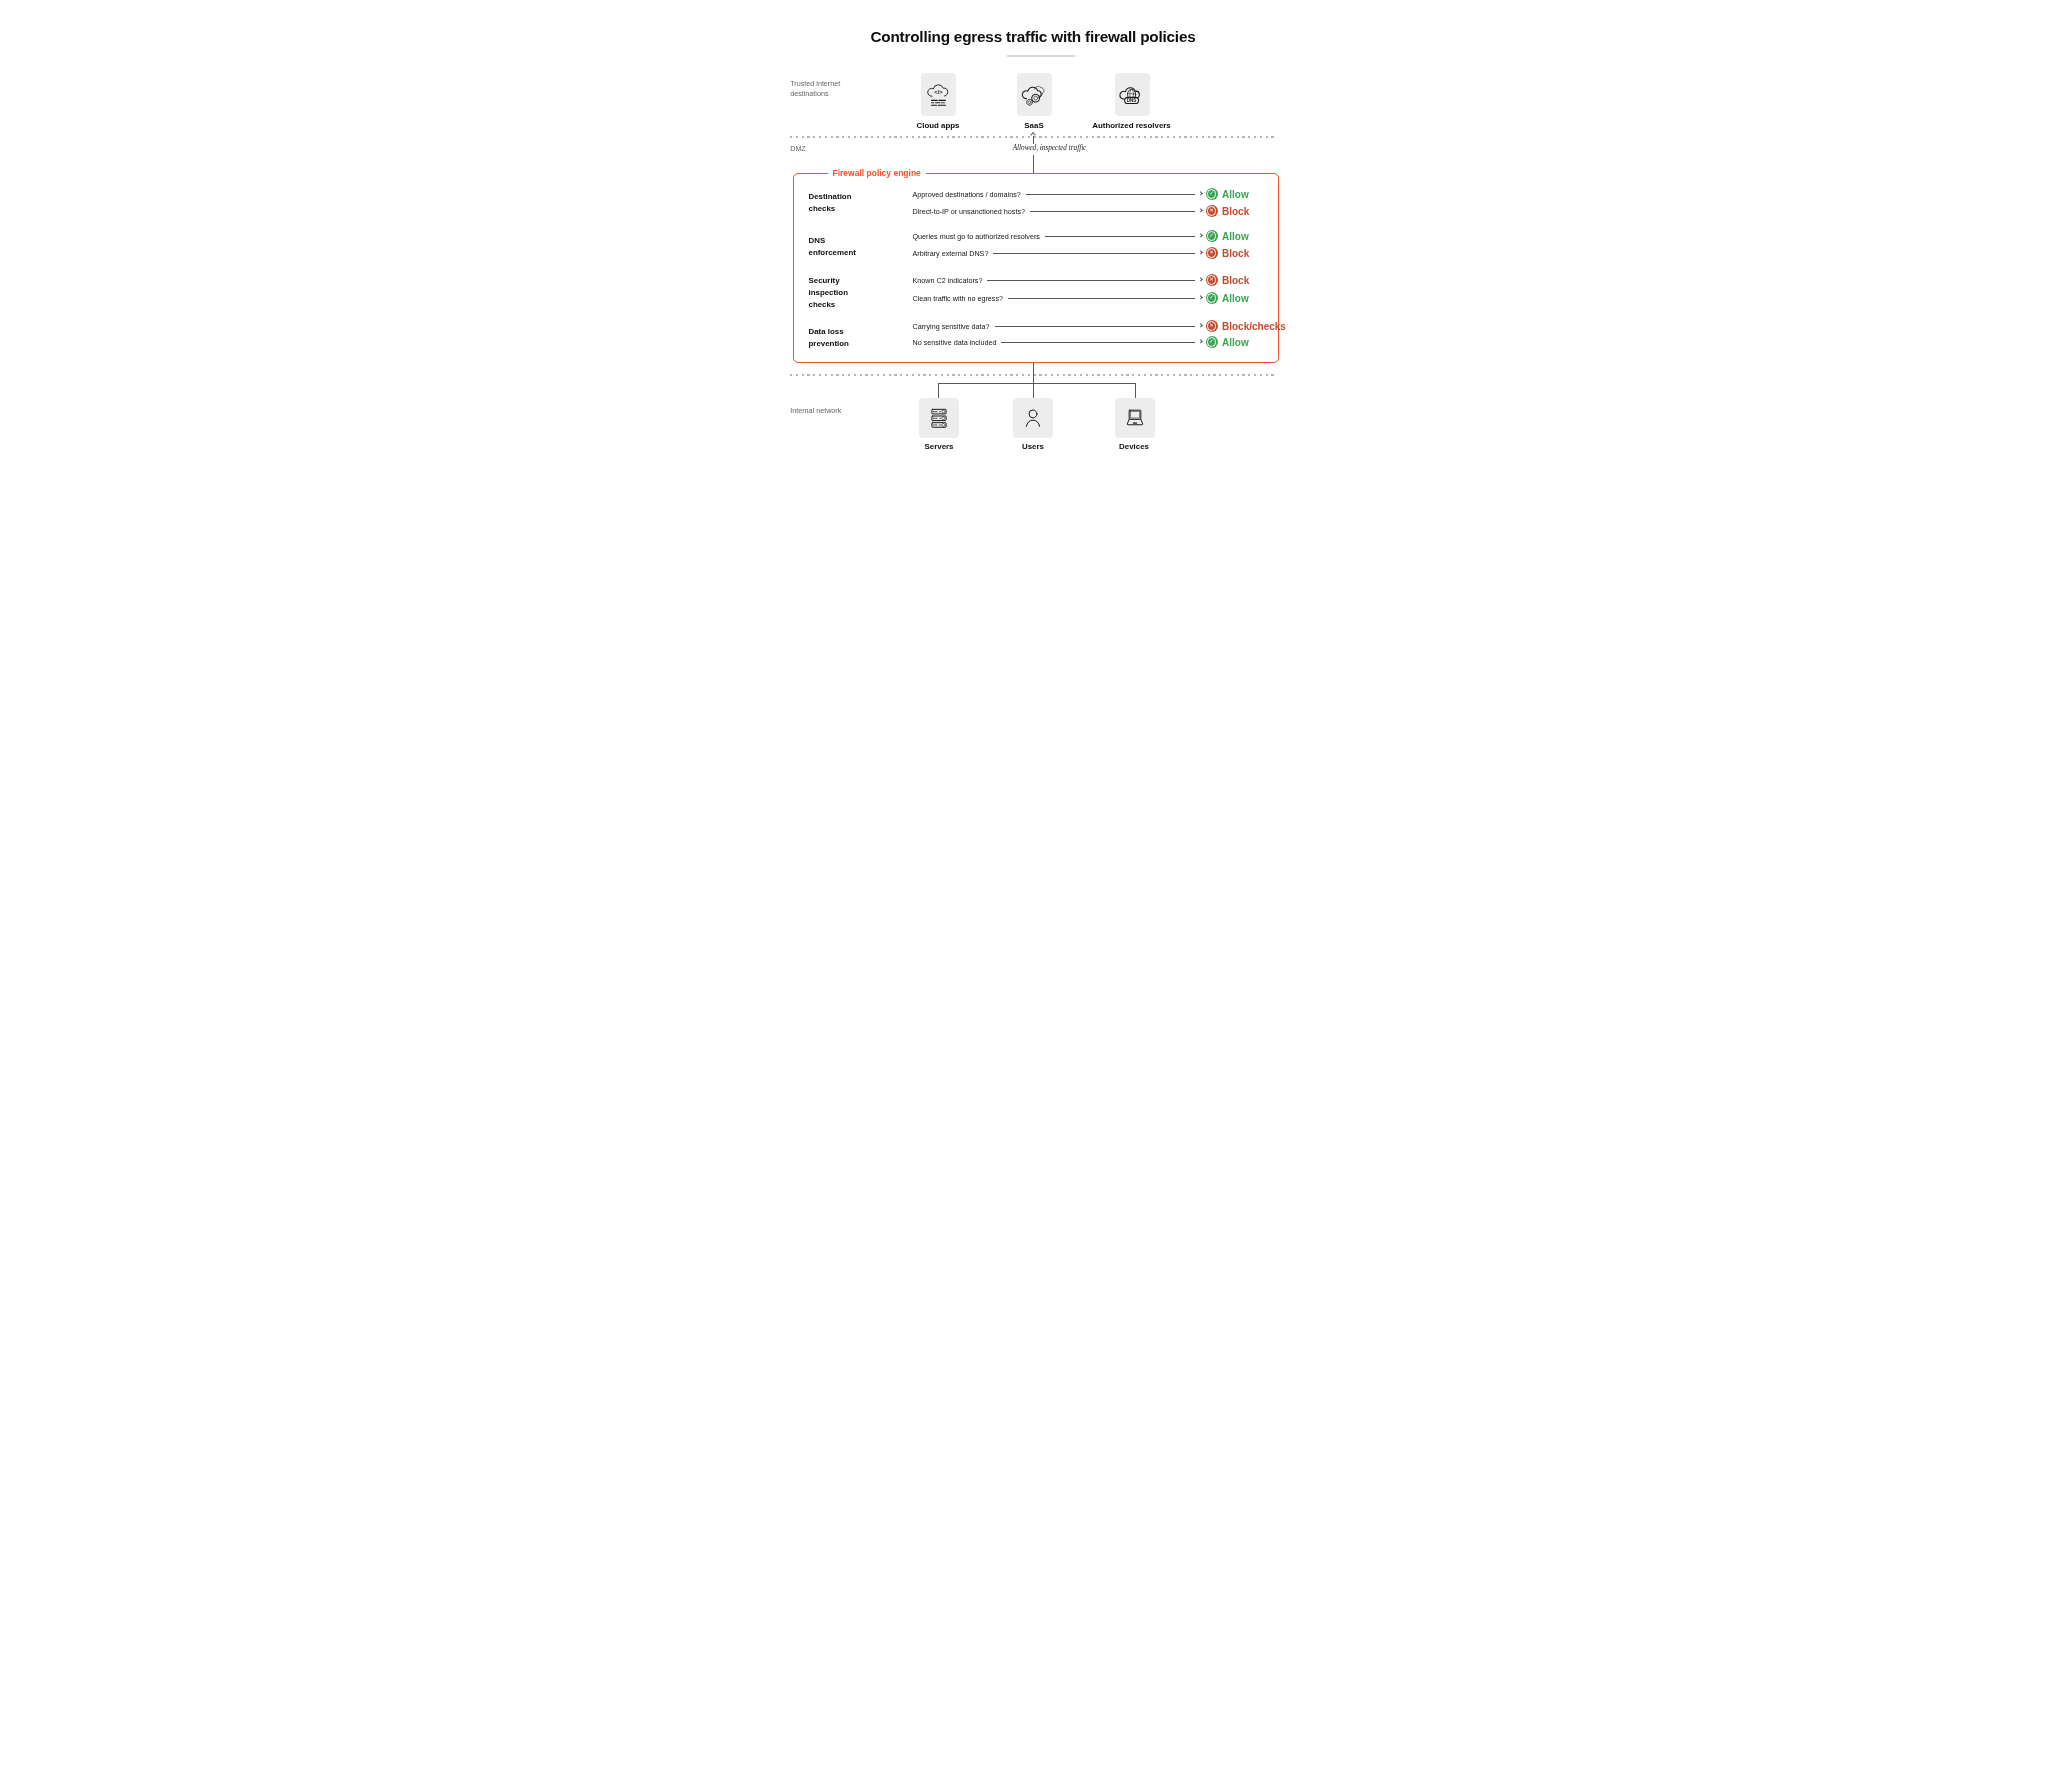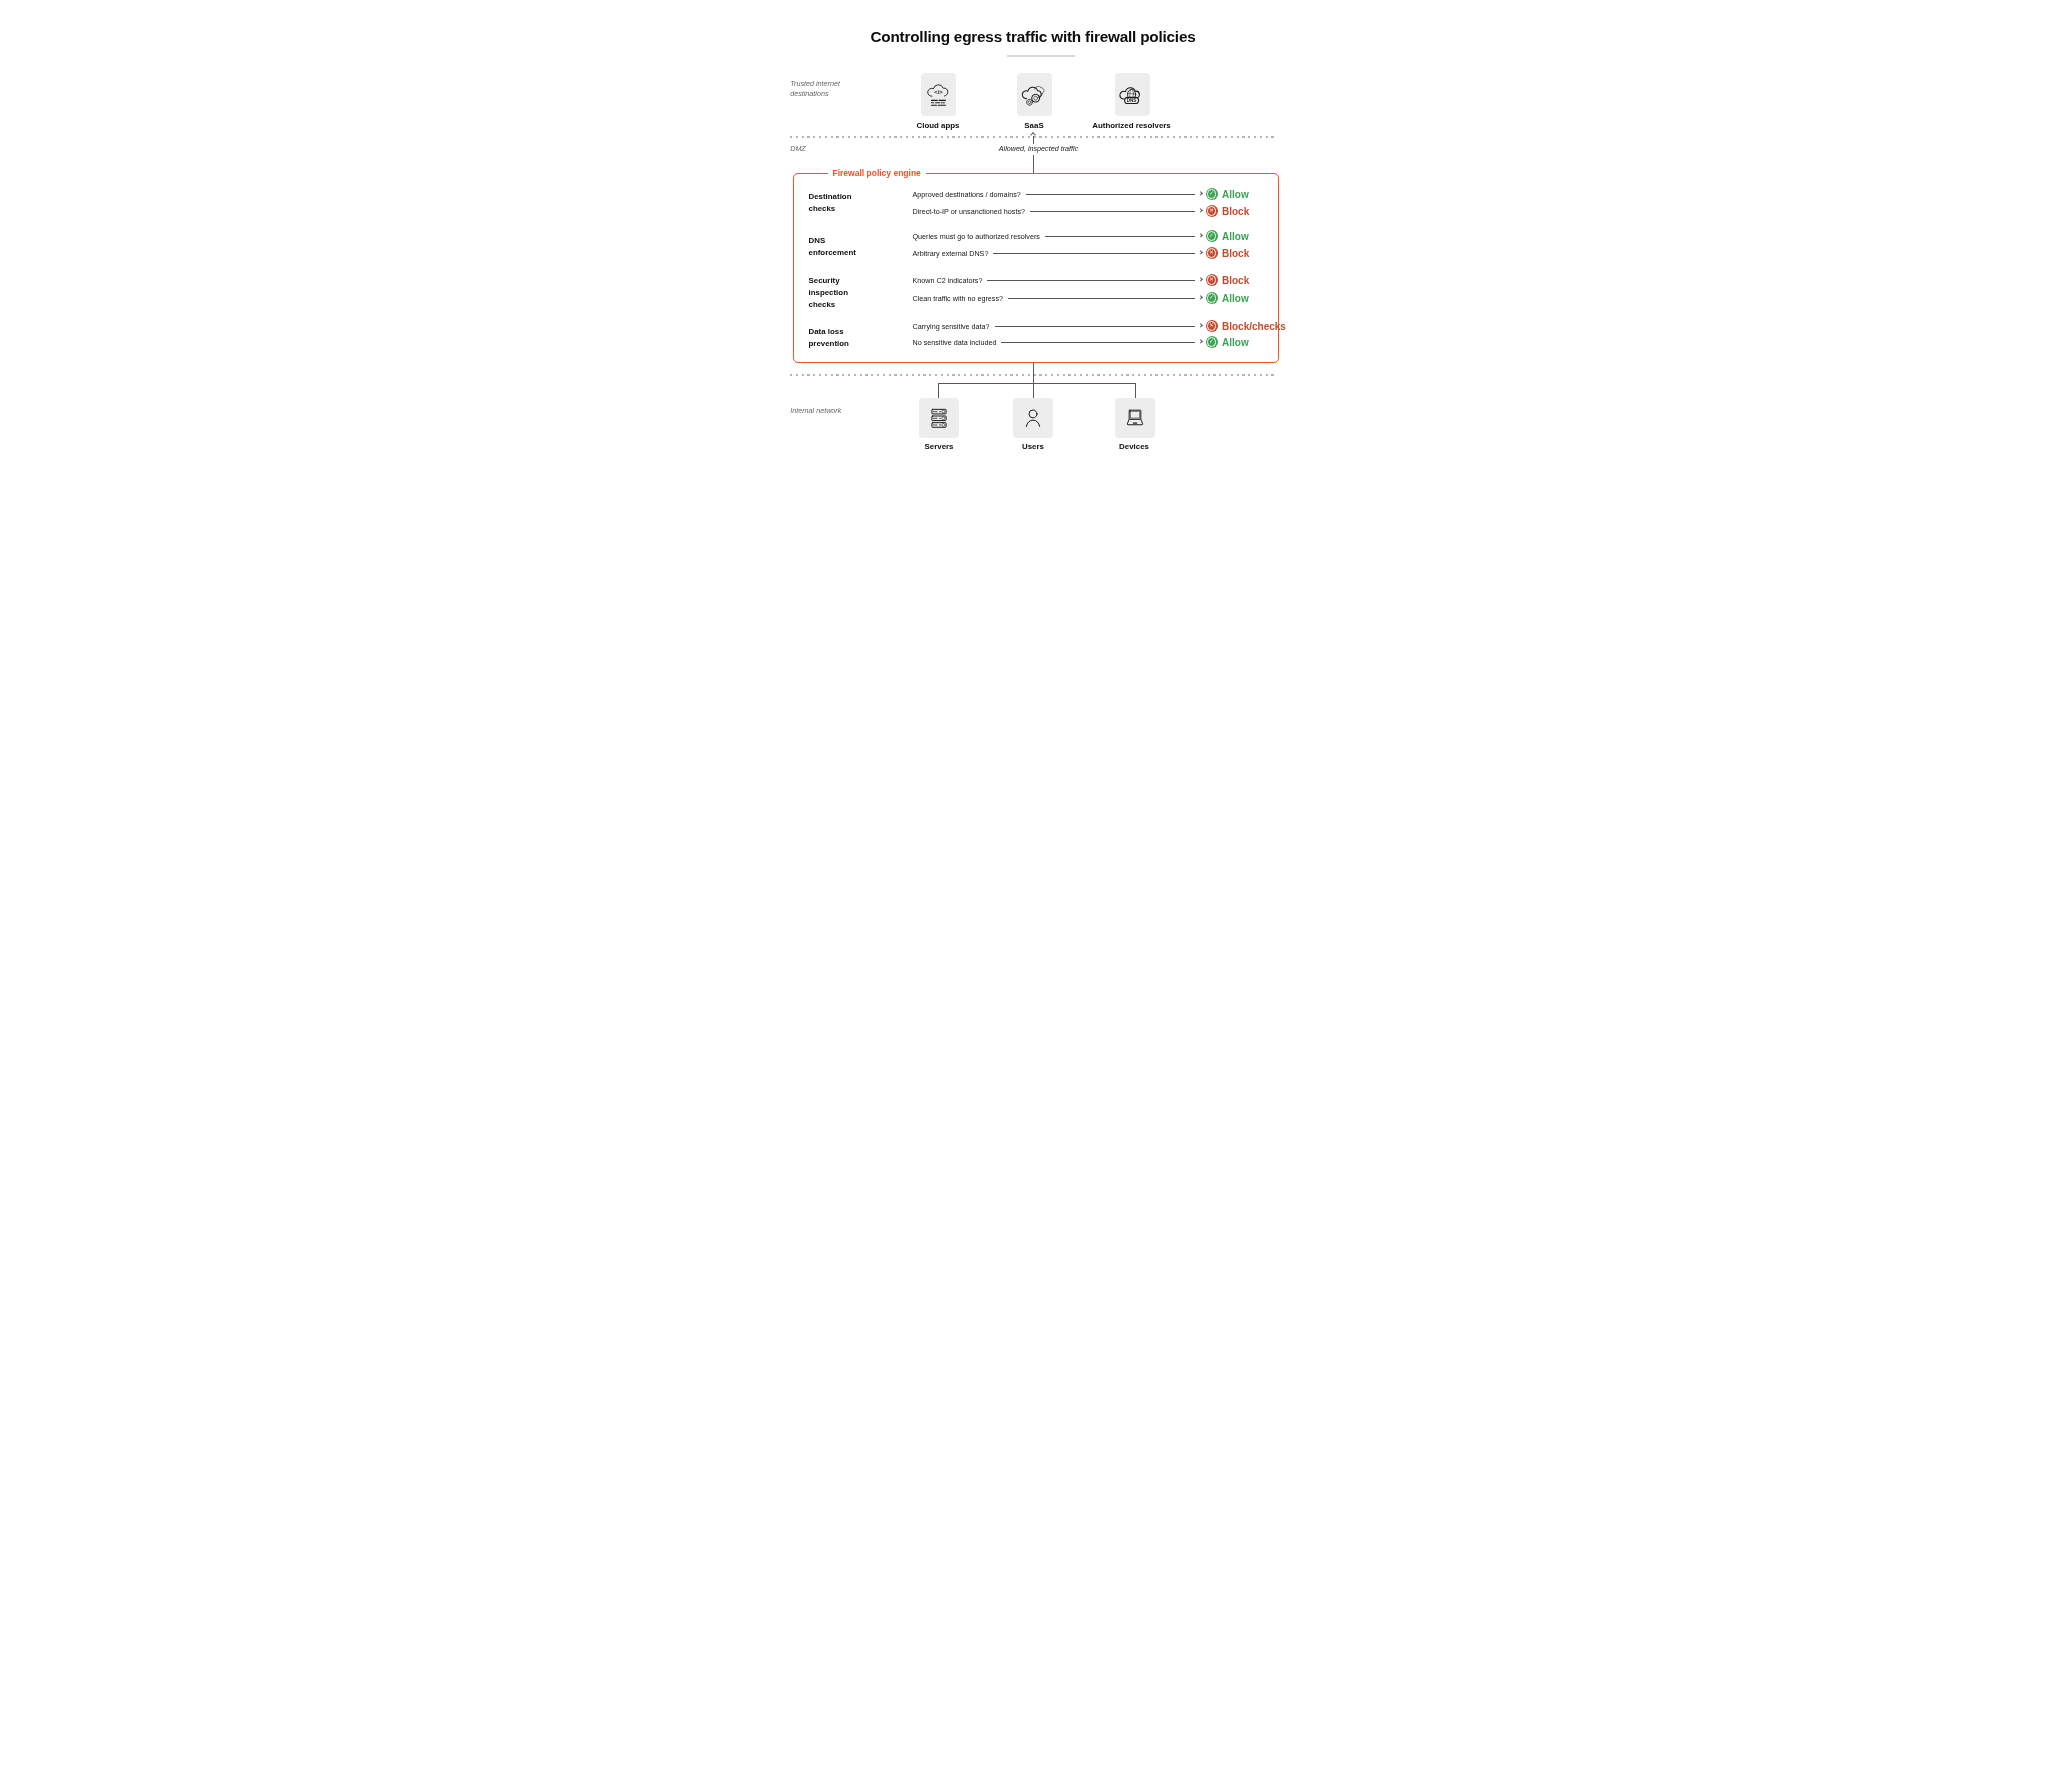--- a/index.html
+++ b/index.html
@@ -4,42 +4,42 @@
 <style>
   * { margin:0; padding:0; box-sizing:border-box; }
   html,body { background:#fff; }
   body { font-family:"Liberation Sans","DejaVu Sans",sans-serif; color:#111; }
   .page { position:relative; width:517px; height:445px; margin:16px auto; background:#fff; overflow:hidden; }
   .abs { position:absolute; }
 
   .title { top:12.4px; left:0; right:0; text-align:center; font-size:15.3px; font-weight:700; letter-spacing:-0.2px; color:#0d0d0d; }
   .title-underline { top:39px; left:232px; width:68px; height:2.1px; background:#d9d9d9; }
 
-  .zone-label { color:#666; font-size:7.2px; line-height:1.36;font-style:italic; }
+  .zone-label { color:#666; font-size:7.2px; line-height:1.36; }
   .zone-trusted { left:15.7px; top:63px; width:74px; }
   .zone-dmz { left:15.7px; top:128px; }
   .zone-internal { left:15.7px; top:390px; width:58px; }
 
   .node { background:#ededed; border-radius:4.1px; display:flex; align-items:center; justify-content:center; }
   .node-top { top:57px; width:35px; height:43px; }
   .node-bottom { top:382px; width:40px; height:40px; }
   .node-label { font-weight:700; font-size:7.9px; text-align:center; color:#0d0d0d; }
   .lbl-top { top:105px; }
   .lbl-bottom { top:426px; }
 
   .divider { height:2.1px; left:15.7px; width:485px;
     background:repeating-linear-gradient(to right,#b5b5b5 0 2.1px,transparent 2.1px 5.8px); }
   .divider1 { top:120px; }
   .divider2 { top:358px; }
 
   .vline { width:0.8px; background:#595959; }
   .hline { height:0.8px; background:#595959; }
   .chev-up { width:4.1px; height:4.1px; border-top:0.8px solid #595959; border-left:0.8px solid #595959; transform:rotate(45deg); }
 
-  .traffic-note { top:128px; left:202px; width:124px; text-align:center; font-style:italic; font-size:7.2px; color:#1a1a1a; }
+  .traffic-note { top:128px; left:213px; width:124px; text-align:center; font-style:italic; font-size:7.2px; color:#1a1a1a;font-family:Liberation Serif, serif; }
 
   .fw-box { left:18px; top:157px; width:486px; height:190px; border:1px solid #f3502b; border-radius:5px; }
   .fw-label { left:53px; top:152px; background:#fff; padding:0 5px; color:#f3502b; font-weight:700; font-size:8.5px; }
 
   .cat { left:34px; width:59px; font-weight:700; font-size:7.9px; line-height:1.5; color:#0d0d0d; }
 
   .row { left:138px; width:355px; height:14px; display:flex; align-items:center; }
   .q { font-size:7.2px; white-space:nowrap; color:#141414; }
   .leader { flex:1; height:0; border-top:0.7px solid #555; margin:0 3.7px 0 5px; }
   .chev-right { width:3.3px; height:3.3px; border-top:0.7px solid #555; border-right:0.7px solid #555; transform:rotate(45deg); margin-right:3.7px; flex:none; }

